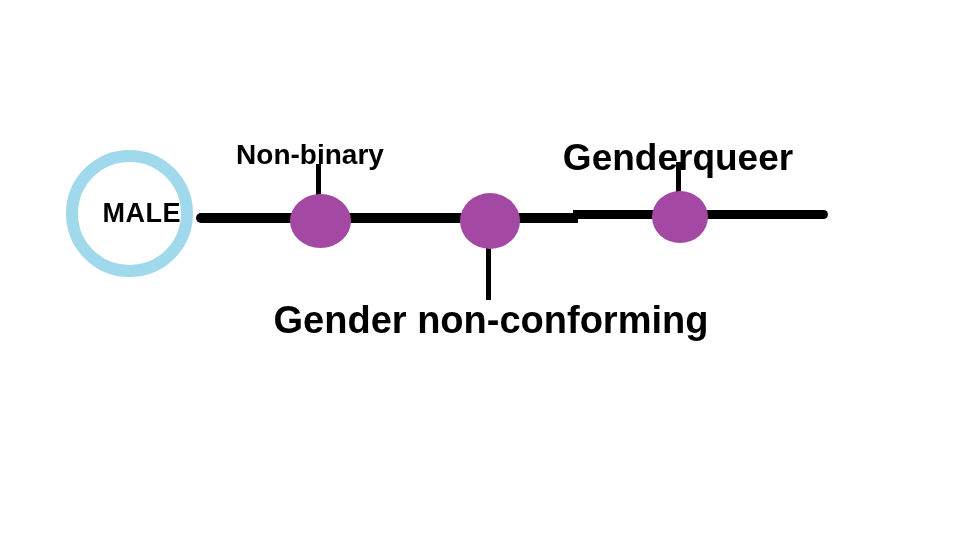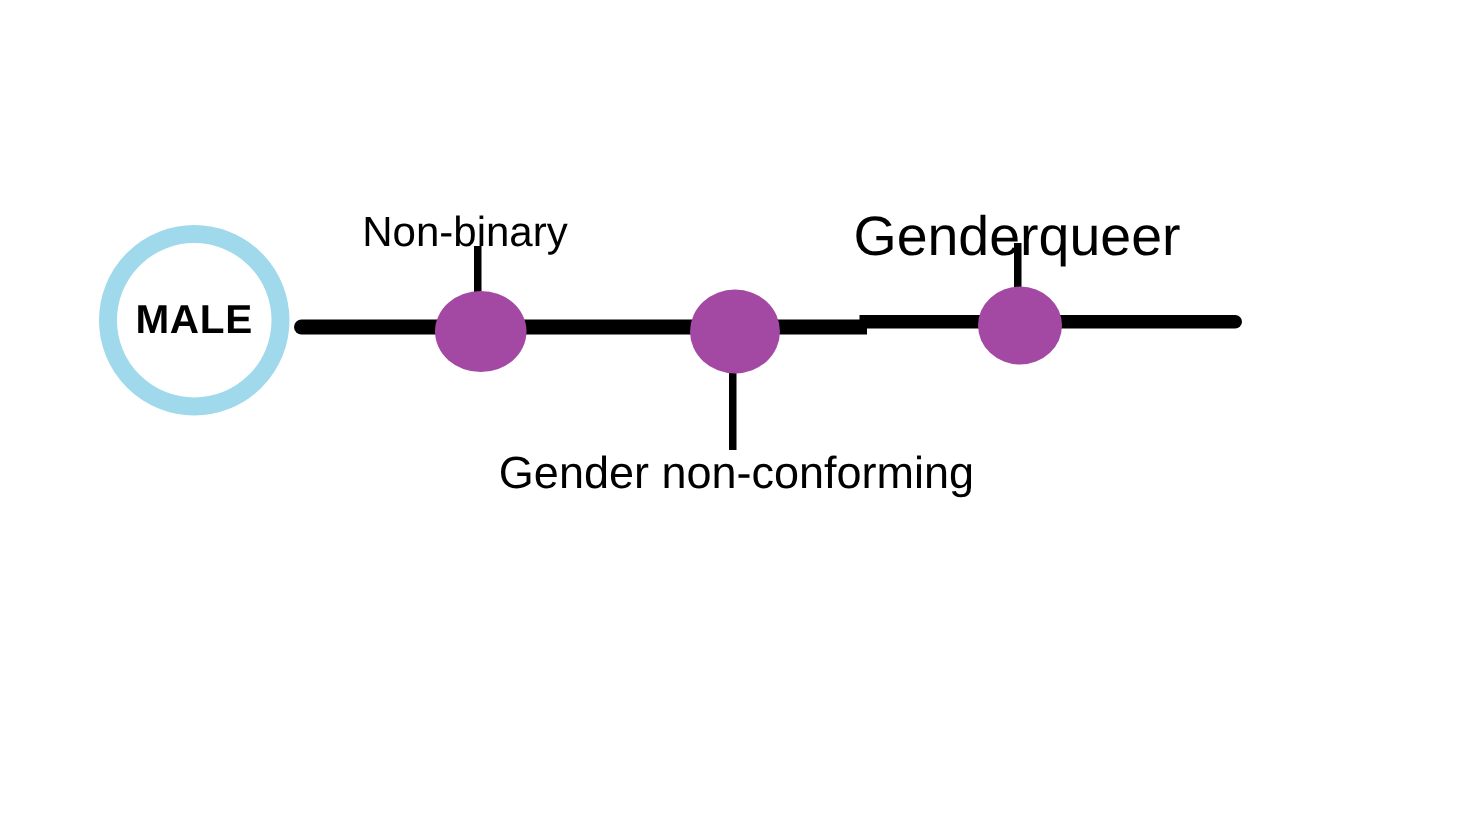--- a/index.html
+++ b/index.html
@@ -34,21 +34,21 @@
     border-radius: 0 5px 5px 0;
   }
 
   
   .endpoint {
     position: absolute;
     border-radius: 50%;
     background: var(--color-background, #FFFFFF);
     display: flex;
     align-items: center;
-    justify-content: center;
+    justify-content: flex-end;
     z-index: 2;
   }
   .endpoint.male {
     left: 66px; top: 150px;
     width: 103px; height: 103px;
     border: 12px solid var(--color-male_ring, #9FD9EB);
   }
   .endpoint.female {
     left: 831px; top: 146px;
     width: 113px; height: 105px;
@@ -79,28 +79,28 @@
     border-radius: 50%;
     z-index: 2;
   }
   .dot1 { left: 290px; top: 194px; width: 61px; height: 54px; }
   .dot2 { left: 460px; top: 193px; width: 60px; height: 56px; }
   .dot3 { left: 652px; top: 191px; width: 56px; height: 52px; }
 
   
   .node-label {
     position: absolute;
-    font-weight: normal;
+    font-weight: bold;
     white-space: nowrap;
     transform: translateX(-50%);
     z-index: 3;
     line-height: 1;
   }
   .label1 { left: 310px; top: 141px; font-size: 28px; }
-  .label2 { left: 491px; top: 301px; font-size: 30px; }
+  .label2 { left: 491px; top: 301px; font-size: 38px; }
   .label3 { left: 678px; top: 139px; font-size: 37px; }
 </style>
 </head>
 <body>
 
 <div class="canvas">
 
   <div class="spectrum-line seg-left"></div>
   <div class="spectrum-line seg-right"></div>
 

